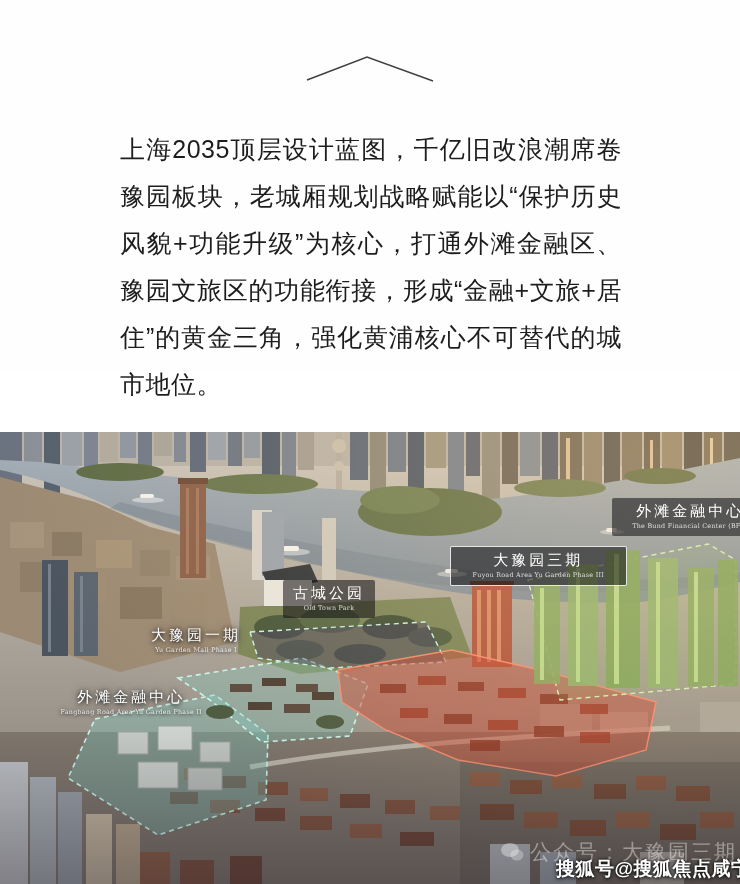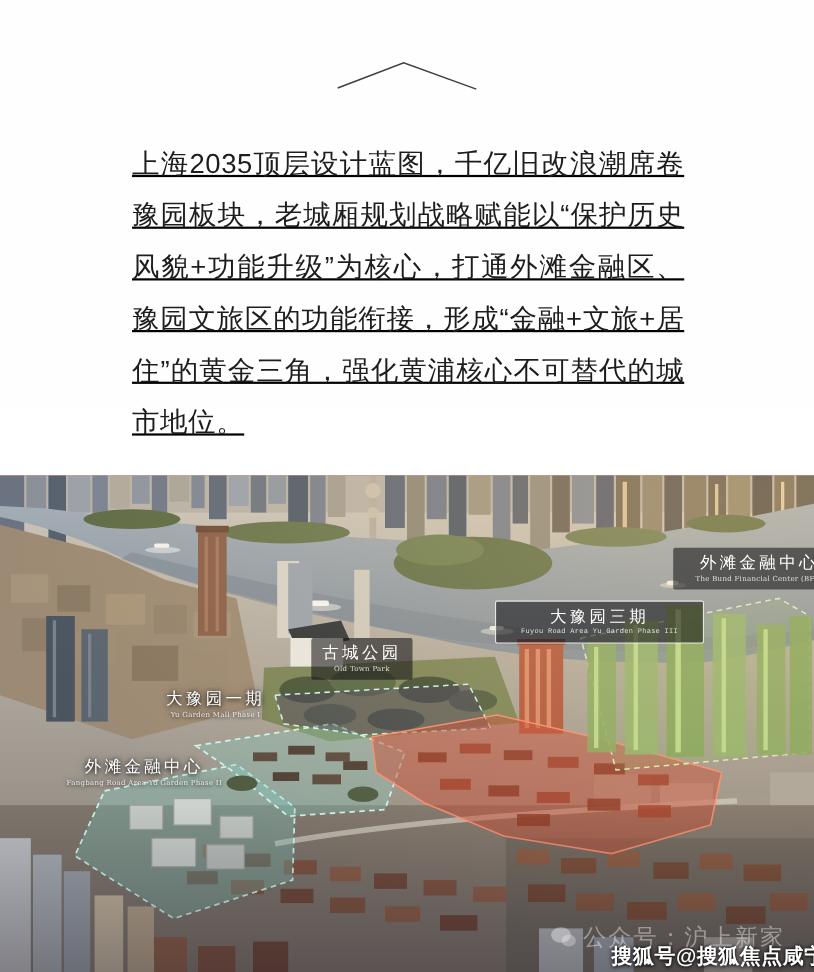--- a/index.html
+++ b/index.html
@@ -1,37 +1,37 @@
 <!DOCTYPE html>
 <html><head>
 <meta charset="utf-8">
 <style>
   html,body{margin:0;padding:0;}
   body{width:740px;height:884px;background:#ffffff;overflow:hidden;position:relative;
        font-family:"Liberation Sans", sans-serif;}
 
   
-  .intro{position:absolute;top:0;left:0;width:740px;height:371px;background:#fefefe;text-decoration:underline;}
+  .intro{position:absolute;top:0;left:0;width:740px;height:371px;background:#fefefe;}
   .chevron-wrap{width:740px;display:flex;justify-content:center;margin-top:52px;}
   .intro-text{margin:42px 118px 0 120px;font-size:25px;line-height:47px;
               color:#1d1d1d;text-align:justify;letter-spacing:0.5px;}
 
   
   .photo{position:absolute;top:432px;left:0;width:740px;height:452px;overflow:hidden;
          background:#ef4444;}
   .photo svg.scene{position:absolute;top:0;left:0;}
 
   
   .map-label{position:absolute;text-align:center;color:#ffffff;
              font-family:"DejaVu Serif", serif;z-index:5;}
   .map-label .zh{display:block;font-size:15px;letter-spacing:3px;white-space:nowrap;}
   .map-label .en{display:block;font-size:7.5px;letter-spacing:0.3px;opacity:.8;
                  margin-top:1px;white-space:nowrap;transform:scale(.85);transform-origin:center top;}
   .boxed{background:rgba(15,15,18,0.55);padding:4px 10px 5px;border-radius:2px;}
-  .bordered{border:1px solid rgba(255,255,255,0.85);font-family:Liberation Mono, monospace;}
+  .bordered{border:1px solid rgba(255,255,255,0.85);}
   .unboxed .zh,.unboxed .en{text-shadow:0 1px 4px rgba(0,0,0,0.95),0 0 9px rgba(0,0,0,0.6);}
 
   #label-bund   {left:612px;top:66px;}
   #label-phase3 {left:450px;top:114px;}
   #label-oldtown{left:283px;top:148px;}
   #label-phase1 {left:148px;top:194px;}
   #label-phase2 {left:48px; top:256px;}
 
   
   .wm-light{position:absolute;left:500px;top:406px;display:flex;align-items:center;gap:6px;
@@ -337,16 +337,16 @@
   <div class="map-label unboxed" id="label-phase2">
     <span class="zh">外滩金融中心</span>
     <span class="en">Fangbang Road Area Yu Garden Phase II</span>
   </div>
 
   <div class="wm-light">
     <svg width="24" height="20" viewBox="0 0 24 20">
       <ellipse cx="10" cy="8" rx="9" ry="7" fill="rgba(250,250,250,0.38)"></ellipse>
       <ellipse cx="17" cy="13" rx="6.5" ry="5.5" fill="rgba(250,250,250,0.30)"></ellipse>
     </svg>
-    <span>公众号：沪上新家</span>
+    <span>公众号：大豫园三期</span>
   </div>
   <div class="wm-bold">搜狐号@搜狐焦点咸宁站</div>
 </div>
 
 </body></html>

